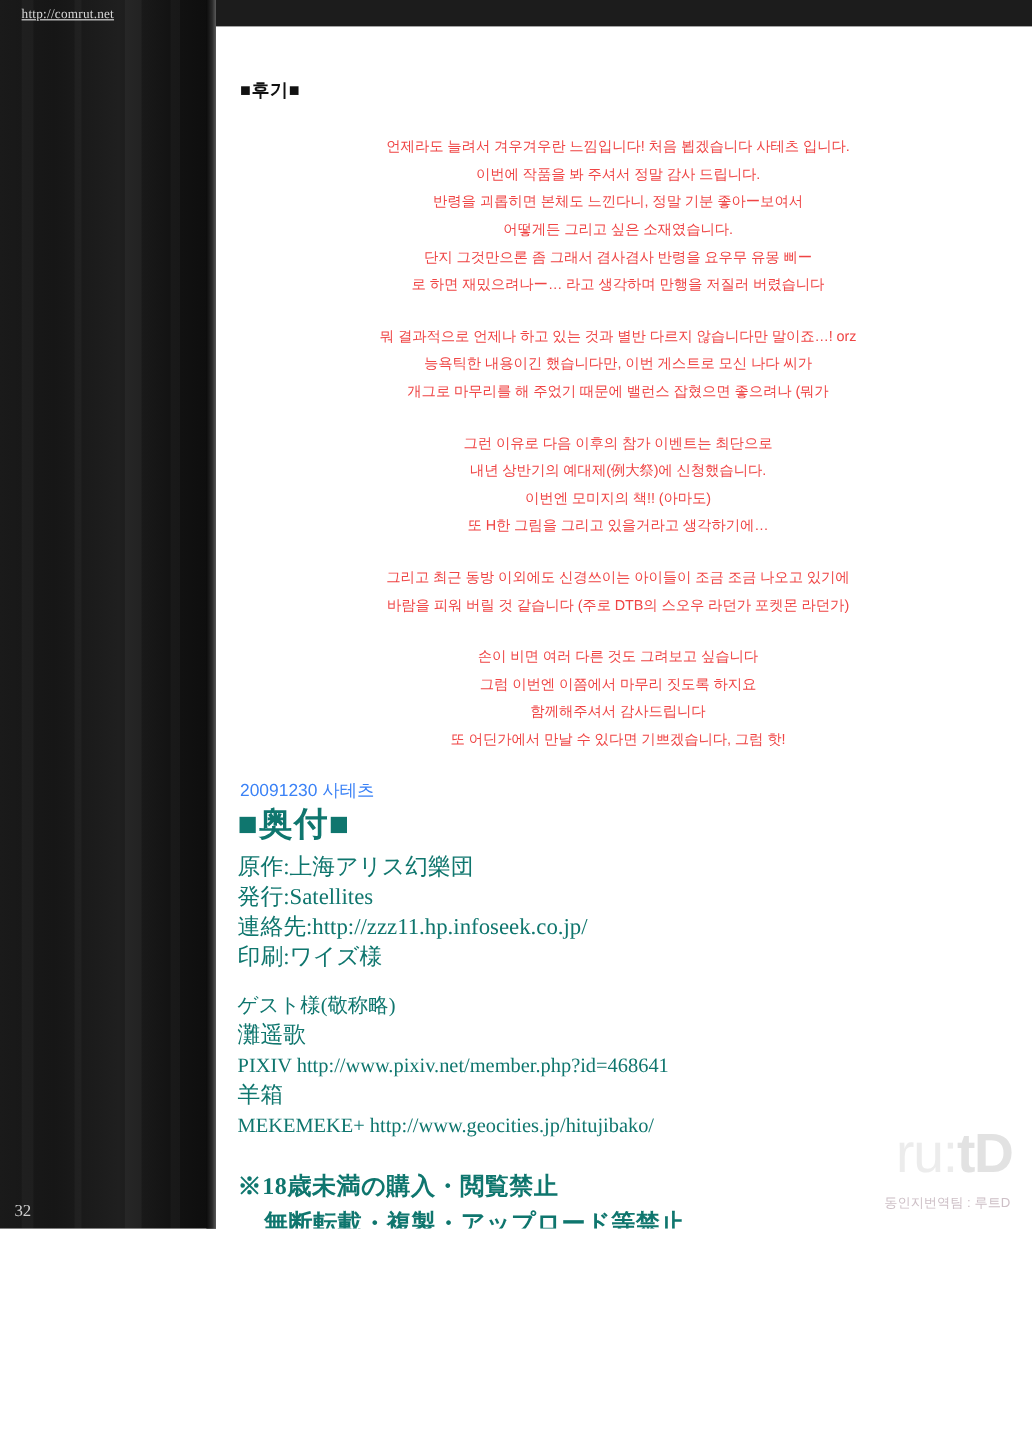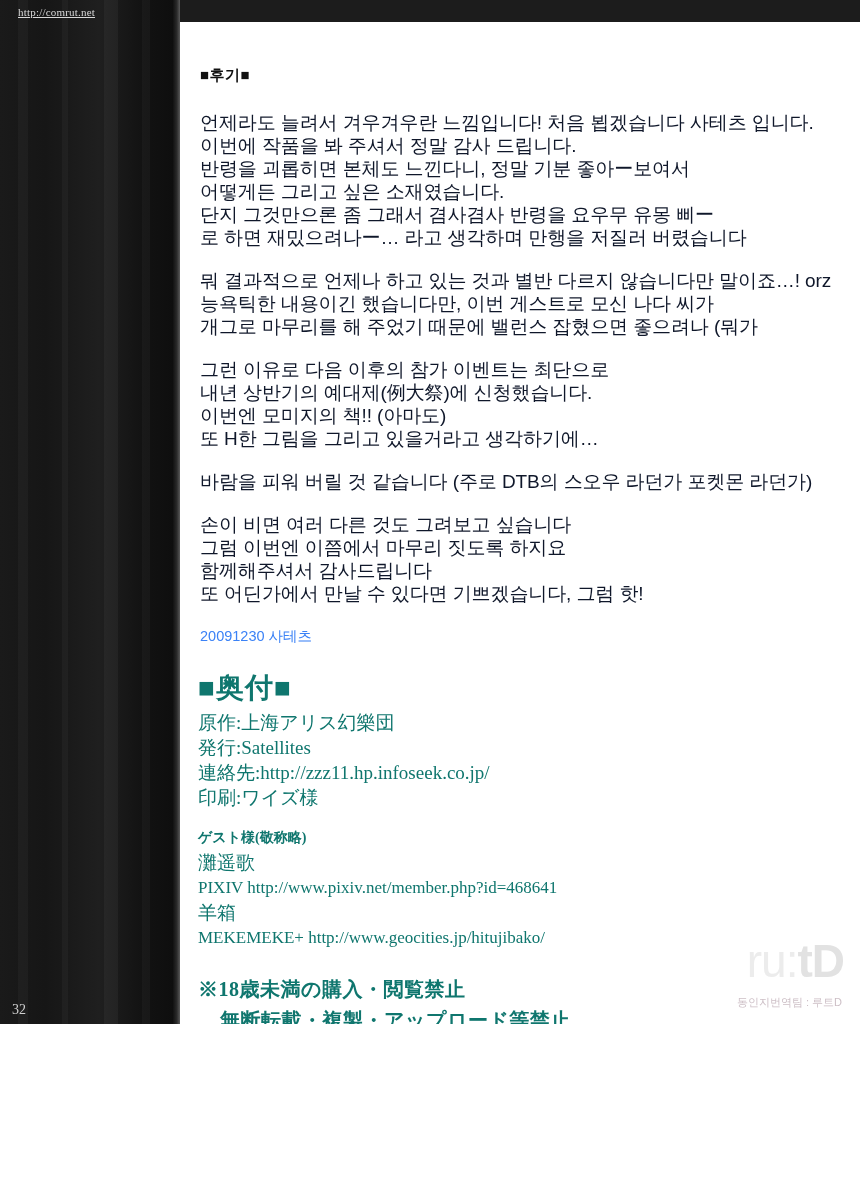--- a/index.html
+++ b/index.html
@@ -75,25 +75,26 @@
 
   .section-head {
     font-size: 15px;
     font-weight: bold;
     letter-spacing: 0.5px;
     margin: 0 0 26px 0;
     color: #111;
   }
 
   .para {
-    font-size: 19px;
+    font-size: 12px;
     line-height: 23px;
     margin: 0 0 20px 0;
-    color: #0f172a;
+    color: #ef4444;
     letter-spacing: -0.1px;
+    text-align: center;
   }
   .para div { white-space: nowrap; }
 
   .sig {
     font-size: 14.5px;
     line-height: 23px;
     margin: 12px 0 0 0;
     color: #3b82f6;
   }
 
@@ -113,24 +114,23 @@
     margin: 0 0 6px 0;
     line-height: 32px;
   }
   .colophon-line {
     font-size: 19px;
     line-height: 25px;
     white-space: nowrap;
   }
   .colophon-gap { height: 12px; }
   .guest-head {
-    font-size: 14px;
+    font-size: 17px;
     line-height: 24px;
     margin-top: 4px;
-    font-weight: bold;
   }
   .guest-name {
     font-size: 19px;
     line-height: 25px;
   }
   .guest-link {
     font-size: 17px;
     line-height: 25px;
   }
   .warning {
@@ -212,20 +212,21 @@
     </div>
 
     <div class="para">
       <div>그런 이유로 다음 이후의 참가 이벤트는 최단으로</div>
       <div>내년 상반기의 예대제(例大祭)에 신청했습니다.</div>
       <div>이번엔 모미지의 책!! (아마도)</div>
       <div>또 H한 그림을 그리고 있을거라고 생각하기에…</div>
     </div>
 
     <div class="para">
+      <div>그리고 최근 동방 이외에도 신경쓰이는 아이들이 조금 조금 나오고 있기에</div>
       <div>바람을 피워 버릴 것 같습니다 (주로 DTB의 스오우 라던가 포켓몬 라던가)</div>
     </div>
 
     <div class="para">
       <div>손이 비면 여러 다른 것도 그려보고 싶습니다</div>
       <div>그럼 이번엔 이쯤에서 마무리 짓도록 하지요</div>
       <div>함께해주셔서 감사드립니다</div>
       <div>또 어딘가에서 만날 수 있다면 기쁘겠습니다, 그럼 핫!</div>
     </div>
 

